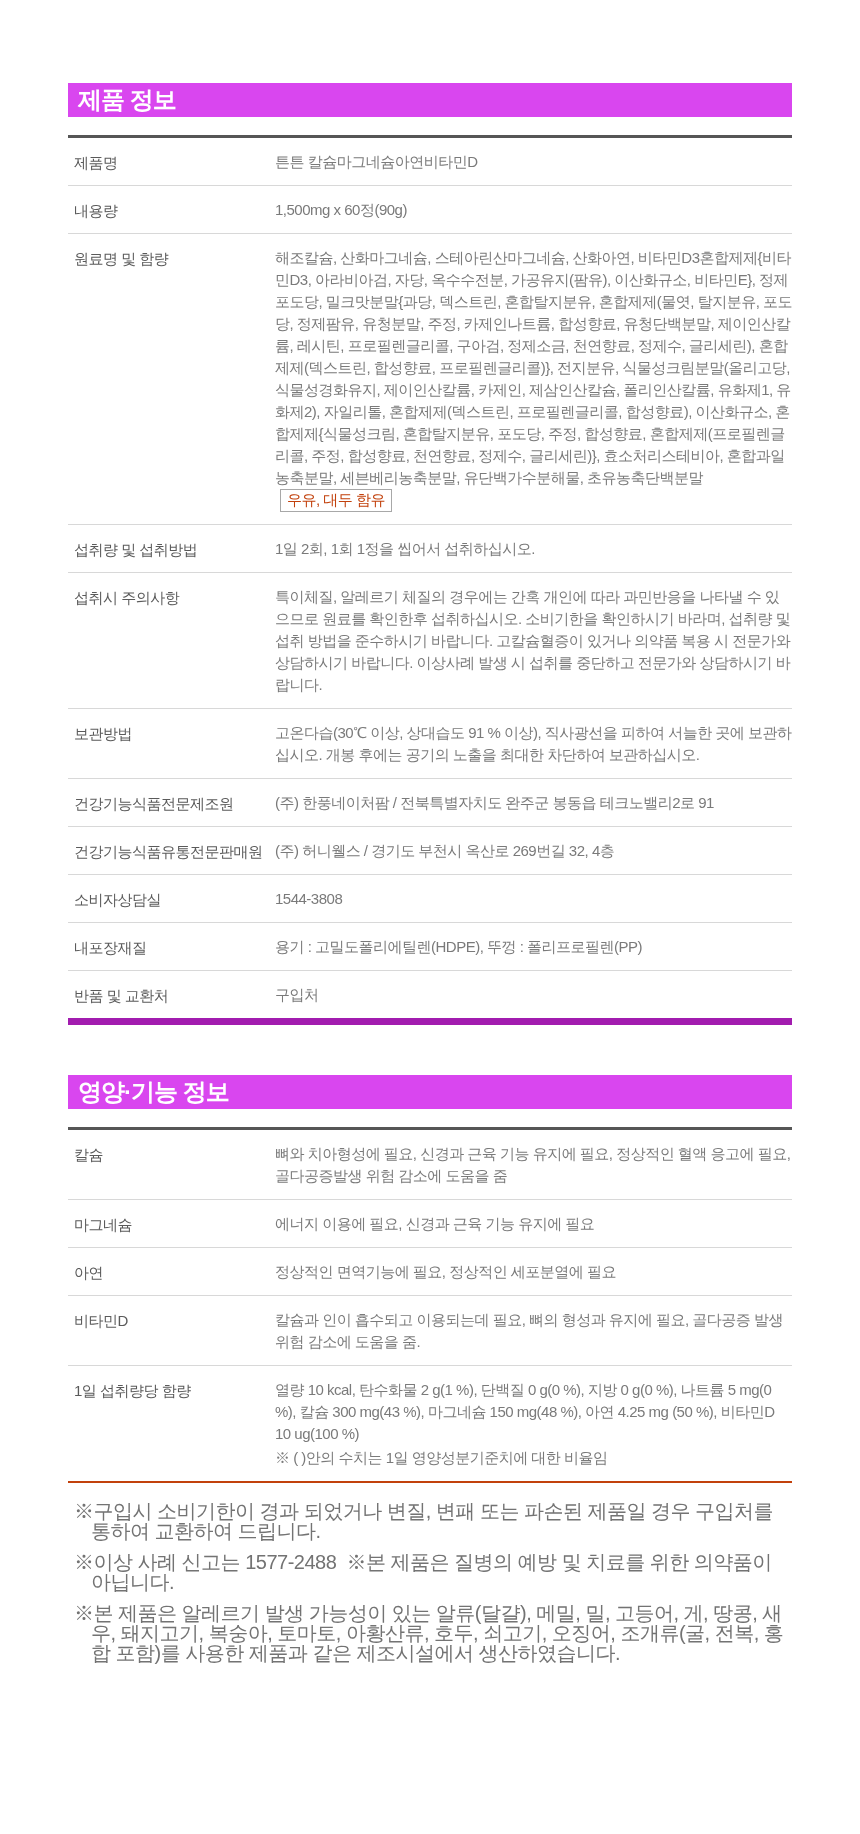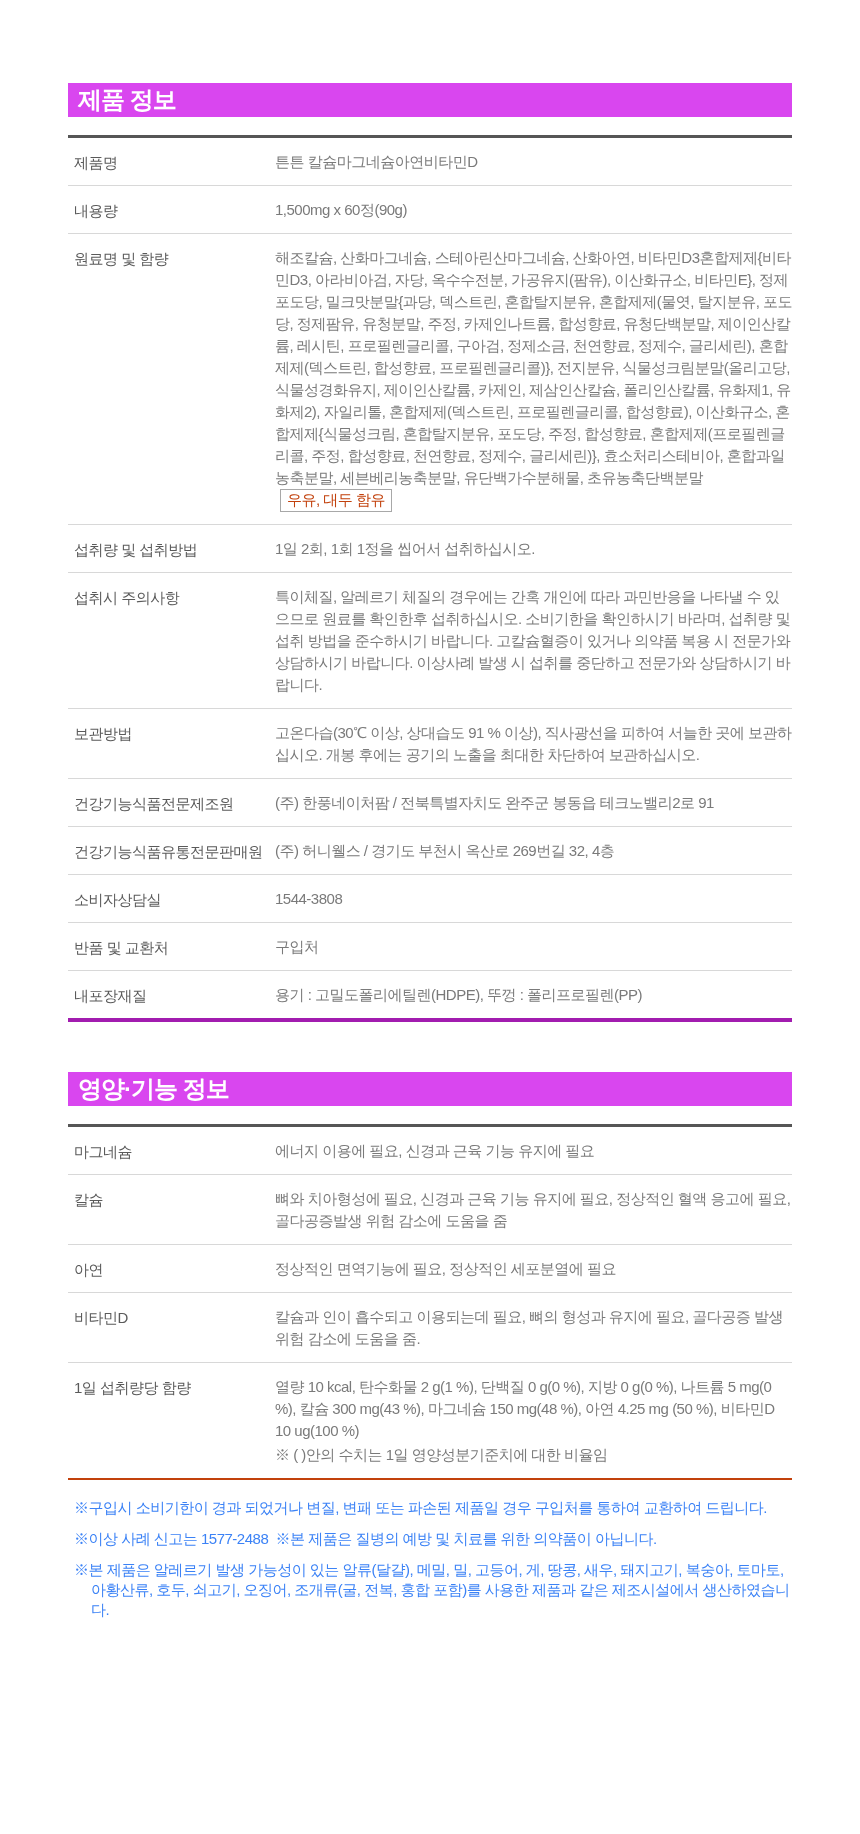--- a/index.html
+++ b/index.html
@@ -13,42 +13,42 @@
 
   .section-header {
     background:#d946ef; height:34px;
     display:flex; align-items:center; padding-left:10px;
   }
   .section-title {
     color:#ffffff; font-size:24px; font-weight:bold; letter-spacing:-1px;
   }
 
   .info-table { margin-top:18px; border-top:3px solid #565656; }
-  .info-table.thick-bottom { border-bottom:4px solid #a21caf; }
+  .info-table.thick-bottom { border-bottom:7px solid #a21caf; }
 
   .row { display:flex; border-bottom:1px solid #d8d8d8; padding:13px 0 12px 0; }
   .info-table.thick-bottom .row:last-child { border-bottom:none; }
   .info-table.thin-bottom .row:last-child { border-bottom:2px solid #c2410c; }
 
   .row .label {
     width:207px; flex-shrink:0; padding-left:6px; padding-top:1px;
     font-size:15px; color:#5a5a5a; letter-spacing:-0.5px; line-height:21px;
   }
   .row .value {
     flex:1; font-size:15px; color:#7a7a7a; letter-spacing:-0.5px; line-height:22px;
   }
   .badge {
     display:inline-block; border:1px solid #a8a8a8; padding:0 6px 1px 6px;
     margin-left:5px; color:#c2410c; font-size:15px; line-height:20px;
   }
   .note { margin-top:2px; }
 
   .footnotes { margin-top:18px; padding-left:6px; }
   .footnote {
-    font-size:15px; color:#3b82f6; letter-spacing:-0.5px; line-height:20px;
+    font-size:20px; color:#737373; letter-spacing:-0.5px; line-height:20px;
     margin-bottom:11px; padding-left:17px; text-indent:-17px;
     white-space:pre-wrap;
   }
 
   .section-nutrition { margin-top:50px; }
 </style>
 </head>
 <body>
 
 <div class="content">
@@ -88,42 +88,42 @@
         </div>
         <div class="row">
           <div class="label">건강기능식품유통전문판매원</div>
           <div class="value">(주) 허니웰스 / 경기도 부천시 옥산로 269번길 32,  4층</div>
         </div>
         <div class="row">
           <div class="label">소비자상담실</div>
           <div class="value">1544-3808</div>
         </div>
         <div class="row">
+          <div class="label">내포장재질</div>
+          <div class="value">용기 : 고밀도폴리에틸렌(HDPE), 뚜껑 : 폴리프로필렌(PP)</div>
+        </div>
+        <div class="row">
           <div class="label">반품 및 교환처</div>
           <div class="value">구입처</div>
-        </div>
-        <div class="row">
-          <div class="label">내포장재질</div>
-          <div class="value">용기 : 고밀도폴리에틸렌(HDPE), 뚜껑 : 폴리프로필렌(PP)</div>
         </div>
       </div>
   </section>
 
   <section class="section-nutrition">
     <div class="section-header">
       <span class="section-title">영양·기능 정보</span>
     </div>
     <div class="info-table thin-bottom">
         <div class="row">
+          <div class="label">칼슘</div>
+          <div class="value">뼈와 치아형성에 필요, 신경과 근육 기능 유지에 필요, 정상적인 혈액 응고에 필요, 골다공증발생 위험 감소에 도움을 줌</div>
+        </div>
+        <div class="row">
           <div class="label">마그네슘</div>
           <div class="value">에너지 이용에 필요, 신경과 근육 기능 유지에 필요</div>
-        </div>
-        <div class="row">
-          <div class="label">칼슘</div>
-          <div class="value">뼈와 치아형성에 필요, 신경과 근육 기능 유지에 필요, 정상적인 혈액 응고에 필요, 골다공증발생 위험 감소에 도움을 줌</div>
         </div>
         <div class="row">
           <div class="label">아연</div>
           <div class="value">정상적인 면역기능에 필요, 정상적인 세포분열에 필요</div>
         </div>
         <div class="row">
           <div class="label">비타민D</div>
           <div class="value">칼슘과 인이 흡수되고 이용되는데 필요, 뼈의 형성과 유지에 필요, 골다공증 발생 위험 감소에 도움을 줌.</div>
         </div>
         <div class="row">

